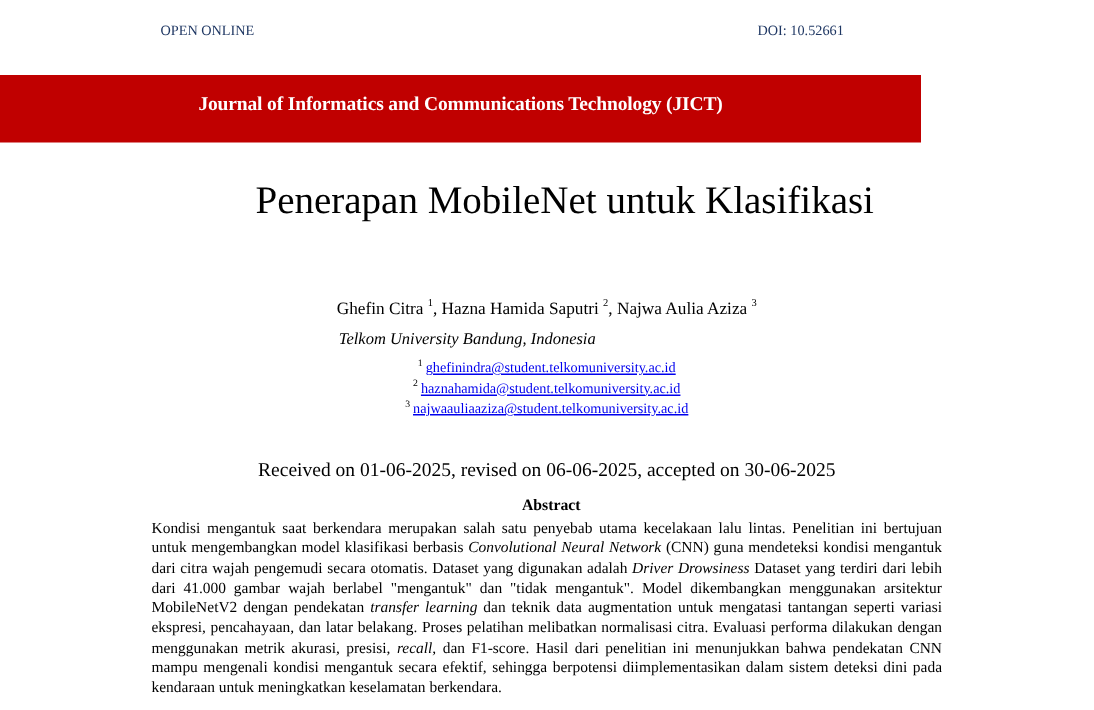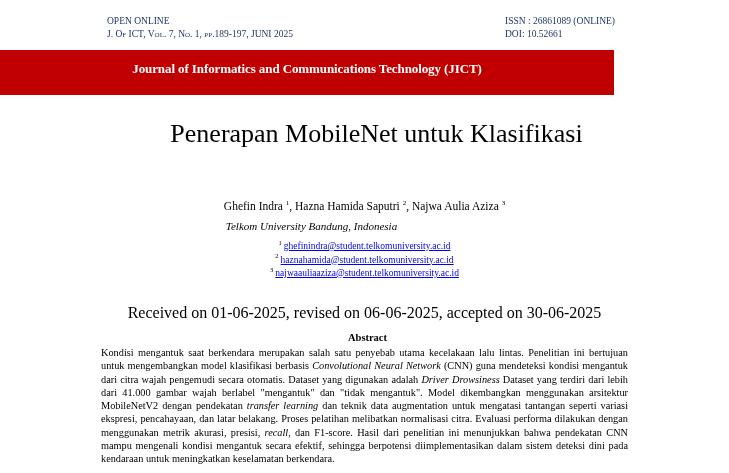--- a/index.html
+++ b/index.html
@@ -92,21 +92,21 @@
       line-height: 13.5px;
     }
     .email-row sup { font-size: 6.5px; line-height: 0; vertical-align: super; margin-right: 2px; }
     .email-row a { color: #0000ee; text-decoration: underline; }
     .received {
       position: absolute;
       left: 0;
       top: 306px;
       width: 729px;
       text-align: center;
-      font-size: 16px;
+      font-size: 13px;
       line-height: 14px;
     }
     .abstract-heading {
       position: absolute;
       left: 0;
       top: 331px;
       width: 729px;
       text-align: center;
       font-size: 10.5px;
       font-weight: bold;
@@ -123,38 +123,36 @@
       line-height: 13.3px;
       text-align: justify;
     }
     .abstract-body i { font-style: italic; margin-top: 48px; }
   </style>
 </head>
 <body>
 
 <div class="meta-left">
   <div class="sc">OPEN ONLINE</div>
-  <div class="sc">J. Of ICT, Vol. 7, No. 1, pp.189-197, JUNI 2025</div>
 </div>
 
 <div class="meta-right">
-  <div>ISSN : 26861089 (ONLINE)</div>
   <div>DOI: 10.52661</div>
 </div>
 
 <div class="banner">
   <div class="banner-title">Journal of Informatics and Communications Technology (JICT)</div>
 </div>
 
 <div class="title">
   <div>Penerapan MobileNet untuk Klasifikasi</div>
 </div>
 
 <div class="authors">
-  <span>Ghefin Indra</span>
+  <span>Ghefin Citra</span>
   <sup>1</sup><span>, </span>
   <span>Hazna Hamida Saputri</span>
   <sup>2</sup><span>, </span>
   <span>Najwa Aulia Aziza</span>
   <sup>3</sup>
 </div>
 
 <div class="affiliation">Telkom University Bandung, Indonesia</div>
 
 <div class="emails">

